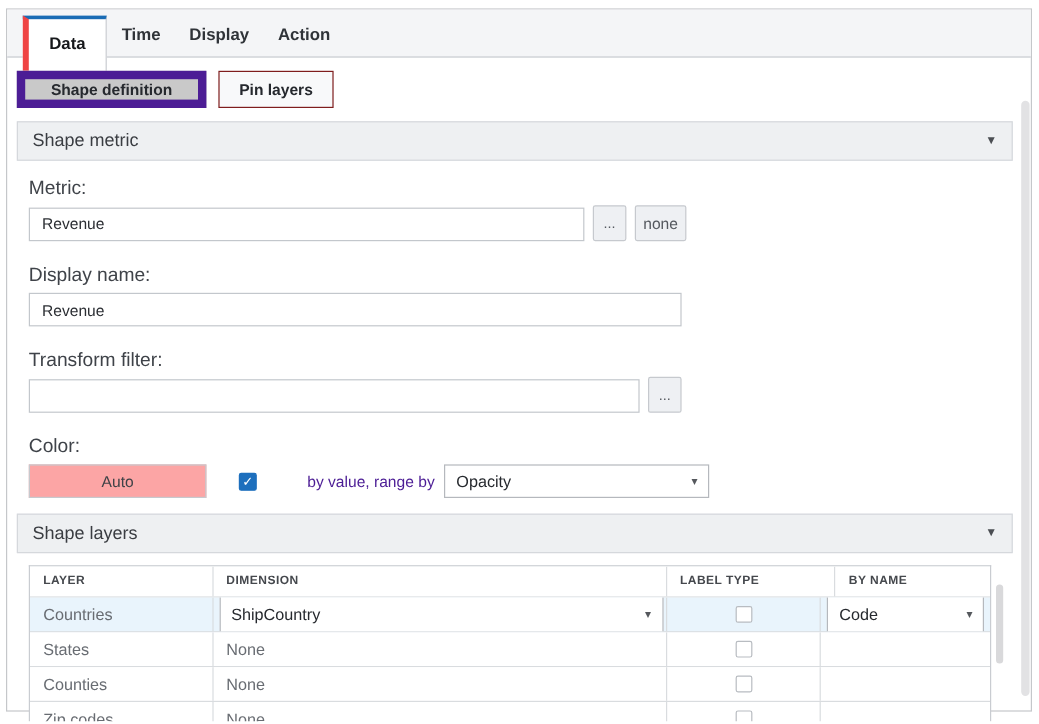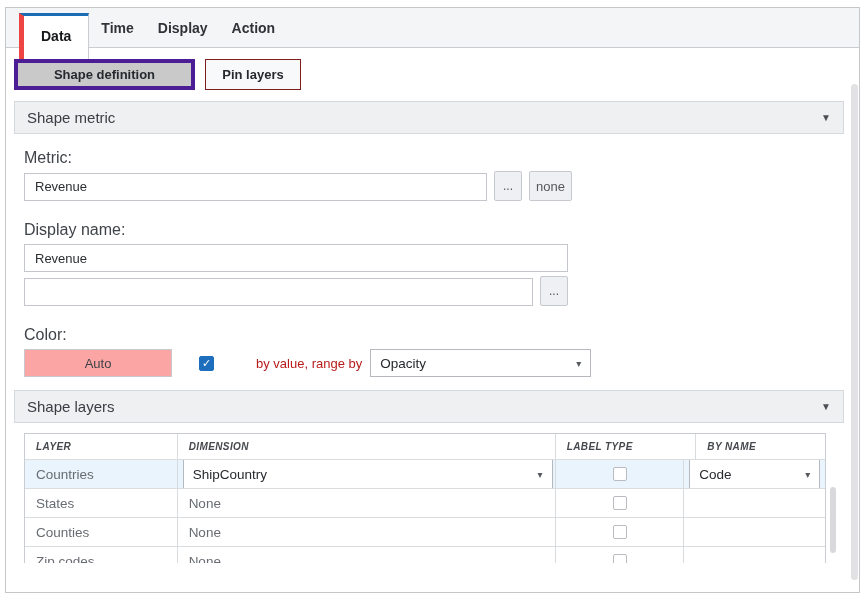--- a/index.html
+++ b/index.html
@@ -31,21 +31,21 @@
   }
 
   
   .content { position: relative; padding: 0 0 0 8px; }
 
   .btnrow { margin-top: 11px; display: flex; }
   .seg-btn {
     height: 31px; font-size: 13px; font-weight: bold; color: #26292e;
     display: flex; align-items: center; justify-content: center;
   }
-  .seg-btn.pressed { width: 181px; background: #c9c9c9; border: 4px solid #4c1d95; }
+  .seg-btn.pressed { width: 158px; background: #c9c9c9; border: 7px solid #4c1d95; }
   .seg-btn.plain  { width: 96px; background: #f8f9fa; border: 1px solid #7f1d1d; margin-left: 10px; }
 
   .section-header {
     margin-top: 11px; width: 830px; height: 33px;
     background: #eef0f2; border: 1px solid #d5d8dc;
     display: flex; align-items: center; padding: 13px 12px;
     font-size: 15px; color: #3a3d42;
   }
   .section-header .spacer { flex: 1; }
   .collapse-arrow { font-size: 10px; color: #4b4e53; }
@@ -70,21 +70,21 @@
   .auto-btn {
     width: 148px; height: 28px; background: #fca5a5; border: 1px solid #c6c9ce;
     font-size: 13px; color: #3f4247; display: flex; align-items: center; justify-content: center;
   }
   .checkbox {
     width: 15px; height: 15px; border: 1px solid #b8bcc1; background: #fff;
     display: inline-flex; align-items: center; justify-content: center;
     font-size: 11px; color: #fff; border-radius: 2px; flex: none;
   }
   .checkbox.checked { background: #1d6fbd; border-color: #1d6fbd; font-weight: bold; }
-  .inline-label { font-size: 13px; color: #b91c1c; margin: 0 8px 0 7px; padding-left: 35px; }
+  .inline-label { font-size: 13px; color: #4c1d95; margin: 0 8px 0 7px; padding-left: 35px; }
 
   .select {
     height: 28px; background: #fff; border: 1px solid #b5b8bd;
     display: flex; align-items: center; padding: 0 9px;
     font-size: 13.5px; color: #26292e;
   }
   .select .spacer { flex: 1; }
   .select-arrow { font-size: 10px; color: #55585d; }
 
   
@@ -98,21 +98,21 @@
   .tr.selected { background: #e9f4fc; }
   .td {
     display: flex; align-items: center; padding-left: 11px;
     border-right: 1px solid #d9dcdf; overflow: hidden;
   }
   .td:last-child { border-right: none; }
   .col-layer { width: 153px; }
   .col-dim   { width: 379px; }
   .col-byname{ width: 129px; justify-content: center; padding-left: 0; }
   .col-label { width: 141px; }
-  .tr.header .td { font-size: 10px; font-weight: bold; letter-spacing: 0.4px; color: #45484d; font-style: italic; }
+  .tr.header .td { font-size: 10px; font-weight: bold; letter-spacing: 0.4px; color: #45484d; }
   .tr.header .col-byname { justify-content: flex-start; padding-left: 11px; }
   .cell-text { font-size: 13.5px; color: #686c72; }
   .cell-select { height: 42px; flex: none; }
   .dim-select { width: 370px; margin-left: -6px; }
   .label-select { width: 131px; margin-left: -6px; }
   .row-checkbox { width: 14px; height: 14px; }
 
   
   .table-scrollbar {
     position: absolute; left: 824px; top: 479px; width: 6px; height: 66px;
@@ -154,20 +154,21 @@
         <input class="text-input" style="width: 463px;" type="text" value="Revenue">
         <div class="small-btn dots-btn">...</div>
         <div class="small-btn none-btn">none</div>
       </div>
 
       <div class="field-label" style="margin-top:20px">Display name:</div>
       <div class="field-row">
         <input class="text-input" style="width: 544px;" type="text" value="Revenue">
       </div>
 
+      <div class="field-label" style="margin-top:20px">Transform filter:</div>
       <div class="field-row">
         <input class="text-input" style="width: 509px;" type="text" value="">
         <div class="small-btn dots-btn">...</div>
       </div>
 
       <div class="field-label" style="margin-top:20px">Color:</div>
       <div class="field-row">
         <div class="auto-btn">Auto</div>
         <span class="checkbox checked" style="margin-left:27px">✓</span>
         <span class="inline-label">by value, range by</span>

